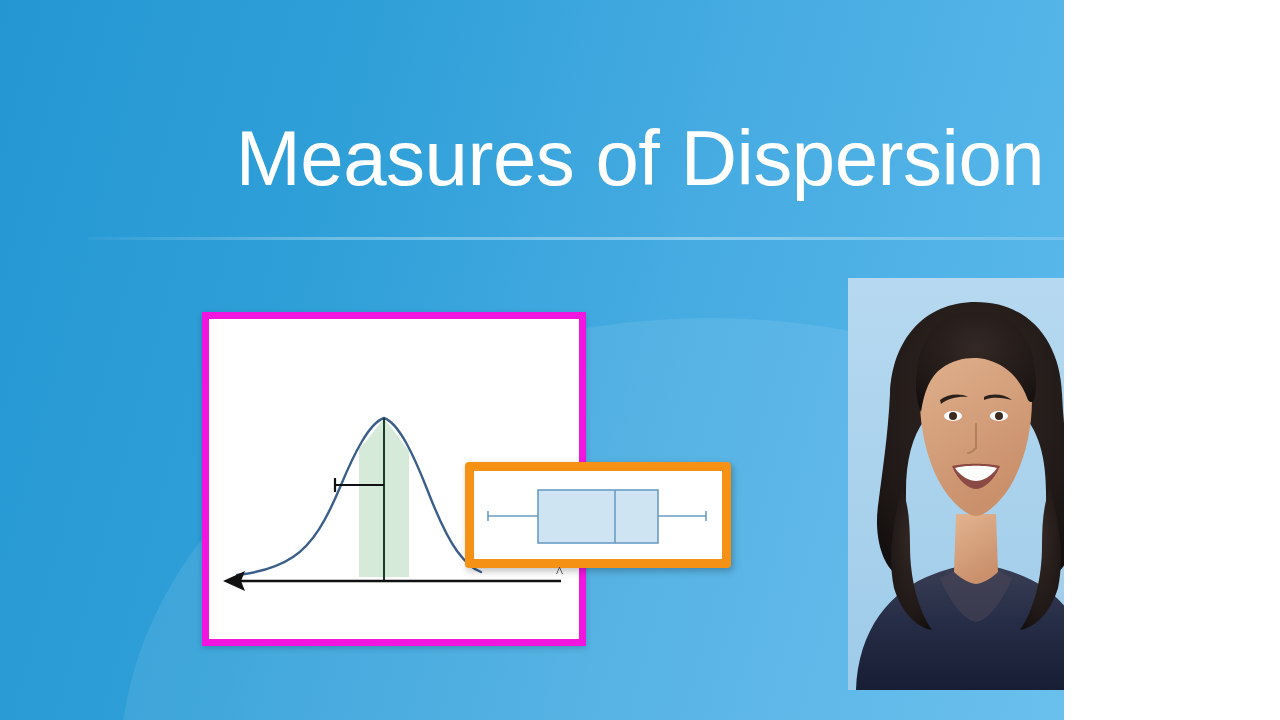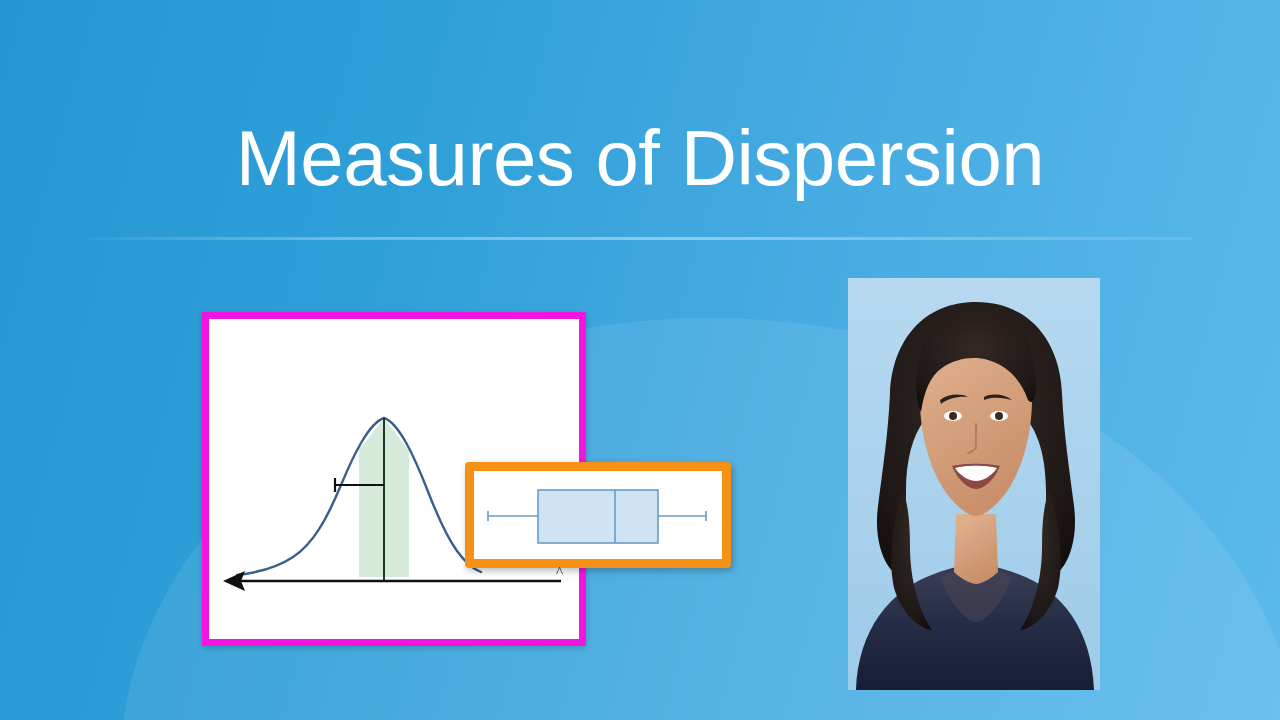--- a/index.html
+++ b/index.html
@@ -5,21 +5,21 @@
   * { margin:0; padding:0; box-sizing:border-box; }
 
   html, body {
     width:1280px; height:720px;
     overflow:hidden;
     font-family:"Liberation Sans", sans-serif;
   }
 
   #slide {
     position:relative;
-    width:1280px; height:720px;
+    width:1064px; height:720px;
     background:linear-gradient(105deg,#2497d2 0%, #2f9fd8 30%, #47ace2 62%, #5cbaec 100%);
     overflow:hidden;
   }
 
   
   #bg-arc {
     position:absolute;
     left:120px; top:318px;
     width:1180px; height:900px;
     border-radius:50%;

